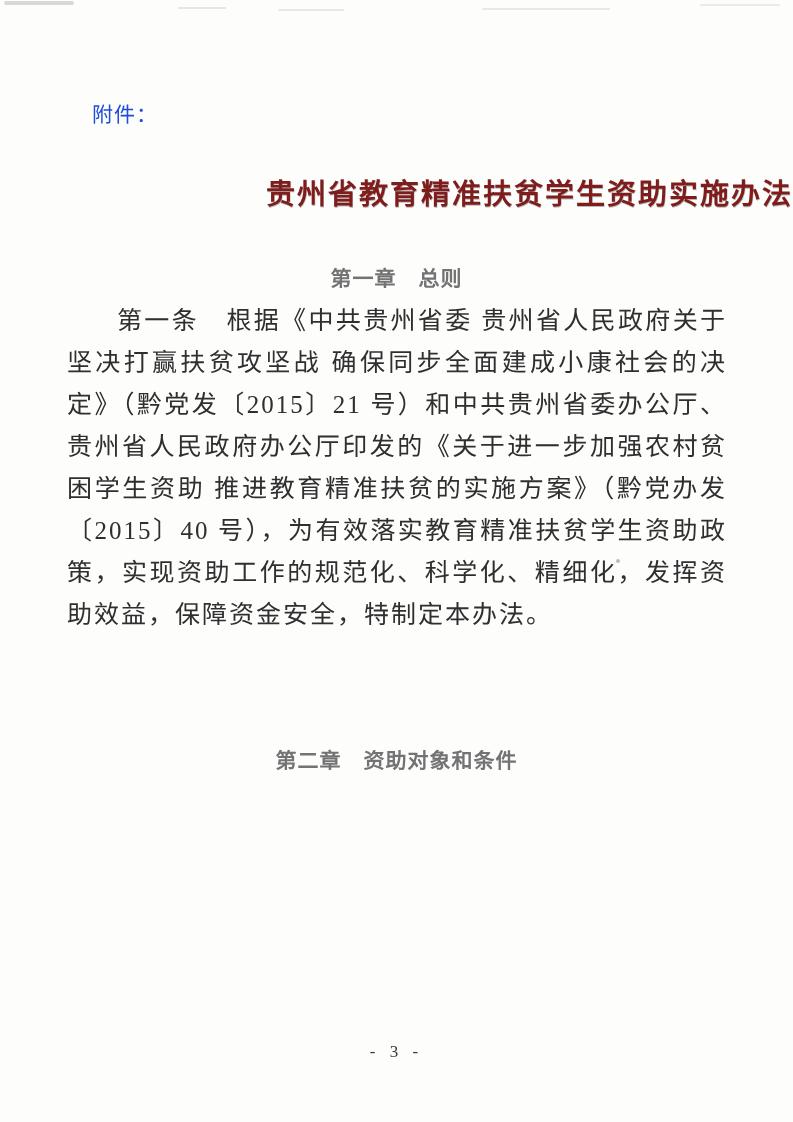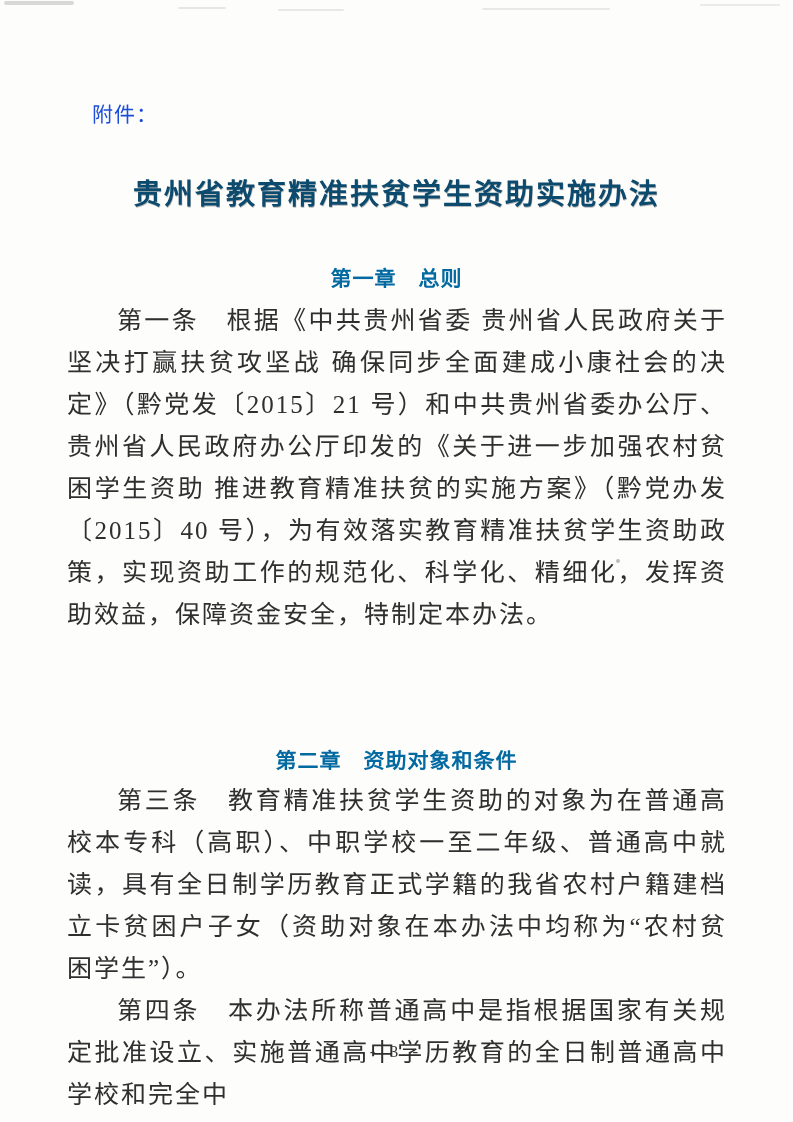--- a/index.html
+++ b/index.html
@@ -47,38 +47,38 @@
     font-size: 21px;
     letter-spacing: 1px;
     color: #1d4ed8;
   }
   .doc-title {
     position: absolute;
     left: 0;
     right: 0;
     top: 170px;
     margin: 0;
-    text-align: center;
+    text-align: right;
     font-size: 29px;
     font-weight: 700;
     letter-spacing: 2px;
-    color: #0c4a6e;
+    color: #7f1d1d;
     font-family: "Liberation Serif", "DejaVu Serif", serif;
     text-shadow: 0.6px 0.6px 0 rgba(60,60,60,.35);
   }
   .chapter-heading {
     position: absolute;
     left: 0;
     right: 0;
     margin: 0;
     text-align: center;
     font-size: 21px;
     font-weight: 700;
     letter-spacing: 1px;
-    color: #0369a1;
+    color: #737373;
     font-family: "Liberation Sans", "DejaVu Sans", sans-serif;
   }
   .ch1 { top: 262px; }
   .ch2 { top: 744px; }
 
   .body-block {
     position: absolute;
     left: 67px;
     width: 660px;
     font-size: 25px;
@@ -122,20 +122,16 @@
   <h1 class="doc-title">贵州省教育精准扶贫学生资助实施办法</h1>
 
   <h2 class="chapter-heading ch1">第一章　总则</h2>
 
   <div class="body-block bb1">
     <p>第一条　根据《中共贵州省委 贵州省人民政府关于坚决打赢扶贫攻坚战 确保同步全面建成小康社会的决定》（黔党发〔2015〕21 号）和中共贵州省委办公厅、贵州省人民政府办公厅印发的《关于进一步加强农村贫困学生资助 推进教育精准扶贫的实施方案》（黔党办发〔2015〕40 号），为有效落实教育精准扶贫学生资助政策，实现资助工作的规范化、科学化、精细化，发挥资助效益，保障资金安全，特制定本办法。</p>
   </div>
 
   <h2 class="chapter-heading ch2">第二章　资助对象和条件</h2>
 
-  <div class="body-block bb2">
-    <p>第三条　教育精准扶贫学生资助的对象为在普通高校本专科（高职）、中职学校一至二年级、普通高中就读，具有全日制学历教育正式学籍的我省农村户籍建档立卡贫困户子女（资助对象在本办法中均称为“农村贫困学生”）。</p>
-    <p>第四条　本办法所称普通高中是指根据国家有关规定批准设立、实施普通高中学历教育的全日制普通高中学校和完全中</p>
-  </div>
 
   <div class="page-number">- 3 -</div>
 
 </div>
 
 </body></html>

